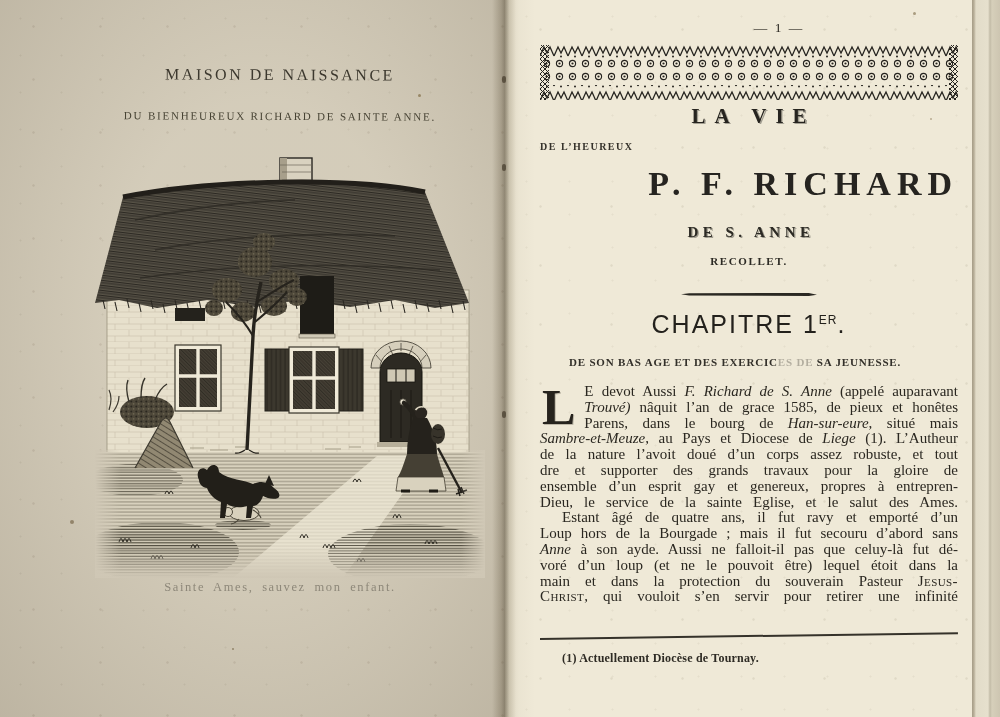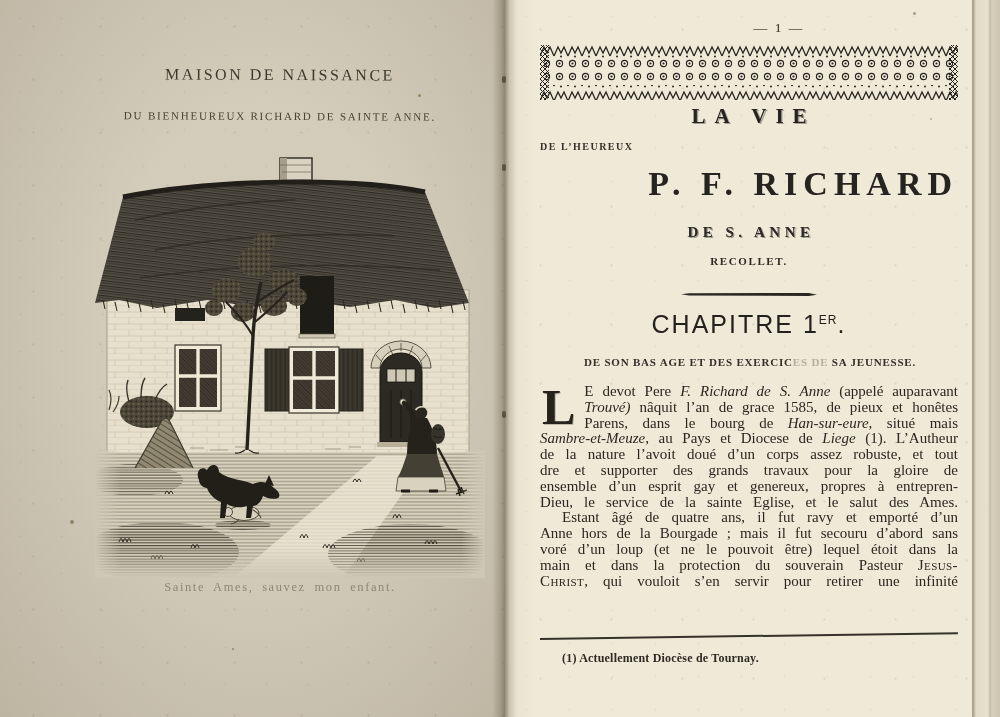--- a/index.html
+++ b/index.html
@@ -58,21 +58,21 @@
   .t-desanne{position:absolute;left:35px;width:418px;top:224px;text-align:center;
     font-weight:bold;font-size:15px;letter-spacing:4.5px;text-indent:4px;
     color:#2c2a24;text-shadow:1.2px 1.2px 0 rgba(44,42,36,.42);}
   .t-recollet{position:absolute;left:35px;width:418px;top:255px;text-align:center;
     font-size:11px;font-weight:bold;letter-spacing:1.6px;color:#2c2a24;}
   .t-rule{position:absolute;left:176px;top:293px;width:136px;height:3px;background:#2a2822;
     clip-path:polygon(0 45%,6% 10%,94% 0,100% 55%,94% 100%,6% 80%);}
   .t-chapitre{position:absolute;left:35px;width:418px;top:310px;text-align:center;
     font-family:"Liberation Sans",sans-serif;font-size:25px;letter-spacing:2px;color:#23211c;}
   .t-chapitre sup{font-size:12px;letter-spacing:1px;vertical-align:9px;}
-  .t-chapsub{position:absolute;left:36px;width:418px;top:356px;text-align:center;
+  .t-chapsub{position:absolute;left:21px;width:418px;top:356px;text-align:center;
     font-size:11px;font-weight:bold;letter-spacing:.8px;color:#33302a;white-space:nowrap;}
   .faded{opacity:.32;}
 
   .rp-body{position:absolute;left:35px;top:384px;width:418px;
     font-size:15px;line-height:15.8px;color:#2a2720;}
   .bline{text-align:justify;text-align-last:justify;white-space:normal;}
   .bline.indent{text-indent:22px;}
   .it{font-style:italic;}
   .sc{font-variant:small-caps;letter-spacing:.4px;}
   .dropcap{float:left;font-size:50px;line-height:42px;padding:2px 9px 2px 2px;
@@ -308,32 +308,33 @@
       <div class="t-recollet">RECOLLET.</div>
 
       <div class="t-rule"></div>
 
       <div class="t-chapitre"><span>CHAPITRE 1</span><sup>ER</sup><span>.</span></div>
       <div class="t-chapsub"><span>DE SON BAS AGE ET DES EXERCIC</span><span class="faded">ES DE</span><span> SA JEUNESSE.</span></div>
 
       <div class="rp-body">
           <div>
             <span class="dropcap">L</span>
-            <div class="bline"><span>E devot Pere </span><span class="it">F. Richard de S. Anne</span><span> (appelé auparavant</span></div>
+            <div class="bline"><span>E devot Aussi </span><span class="it">F. Richard de S. Anne</span><span> (appelé auparavant</span></div>
             <div class="bline"><span class="it">Trouvé)</span><span> nâquit l’an de grace 1585, de pieux et honêtes</span></div>
             <div class="bline"><span>Parens, dans le bourg de </span><span class="it">Han-sur-eure</span><span>, situé mais</span></div>
             <div class="bline"><span class="it">Sambre-et-Meuze</span><span>, au Pays et Diocese de </span><span class="it">Liege</span><span> (1). L’Autheur</span></div>
             <div class="bline"><span>de la nature l’avoit doué d’un corps assez robuste, et tout</span></div>
             <div class="bline"><span>dre et supporter des grands travaux pour la gloire de</span></div>
             <div class="bline"><span>ensemble d’un esprit gay et genereux, propres à entrepren-</span></div>
             <div class="bline"><span>Dieu, le service de la sainte Eglise, et le salut des Ames.</span></div>
           </div>
           <div>
             <div class="bline indent"><span>Estant âgé de quatre ans, il fut ravy et emporté d’un</span></div>
-            <div class="bline"><span>Anne hors de la Bourgade ; mais il fut secouru d’abord sans</span></div>
+            <div class="bline"><span>Loup hors de la Bourgade ; mais il fut secouru d’abord sans</span></div>
+            <div class="bline"><span class="it">Anne</span><span> à son ayde. Aussi ne falloit-il pas que celuy-là fut dé-</span></div>
             <div class="bline"><span>voré d’un loup (et ne le pouvoit être) lequel étoit dans la</span></div>
             <div class="bline"><span>main et dans la protection du souverain Pasteur </span><span class="sc">Jesus-</span></div>
             <div class="bline"><span class="sc">Christ</span><span>, qui vouloit s’en servir pour retirer une infinité</span></div>
           </div>
         </div>
 
       <div class="fn-rule"></div>
       <div class="rp-footnote">(1) Actuellement Diocèse de Tournay.</div>
 
       <div class="speck" style="left:408px;top:12px;width:3px;height:3px;background:rgba(100,80,40,.5)"></div>

